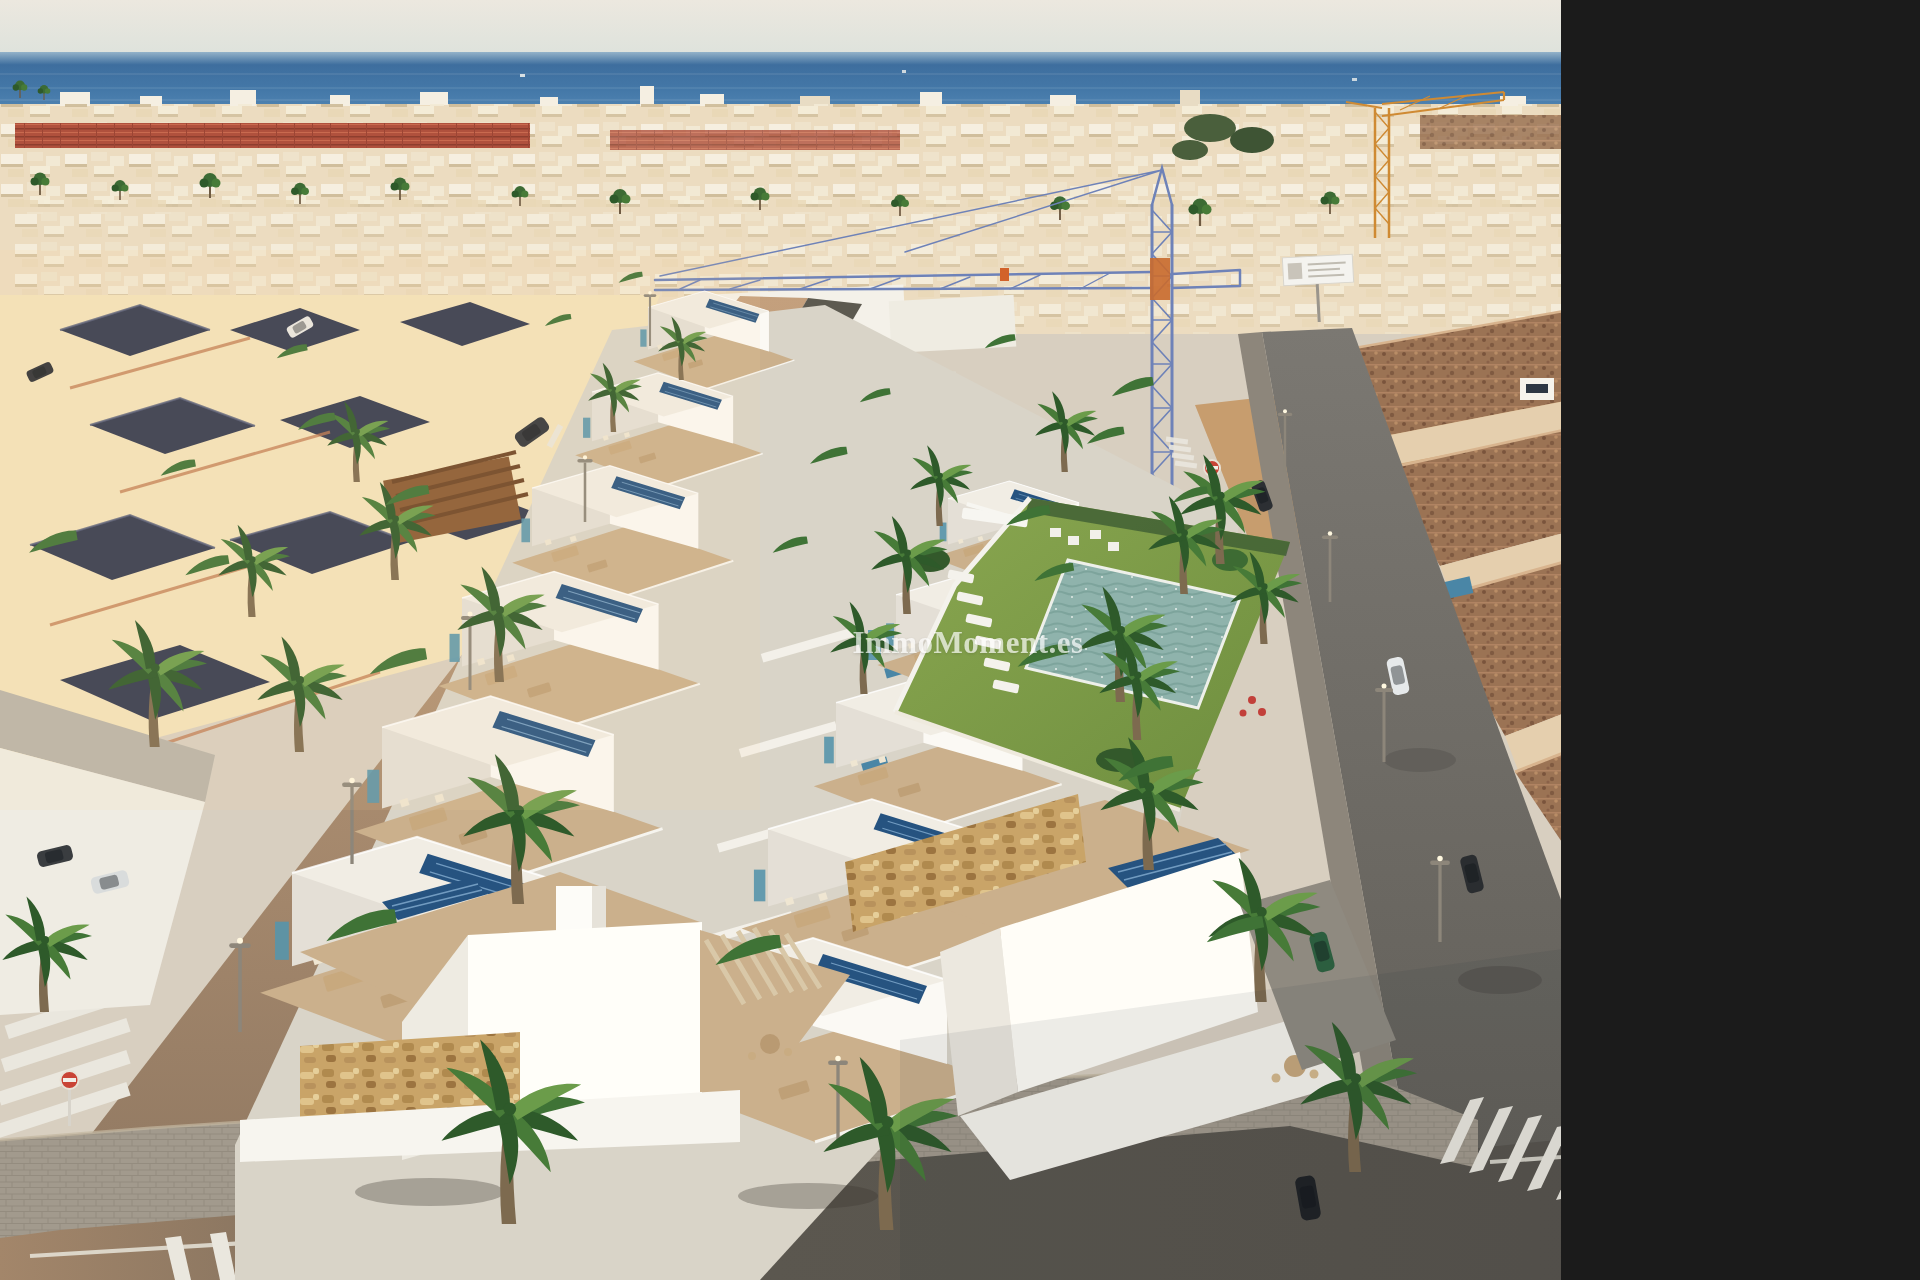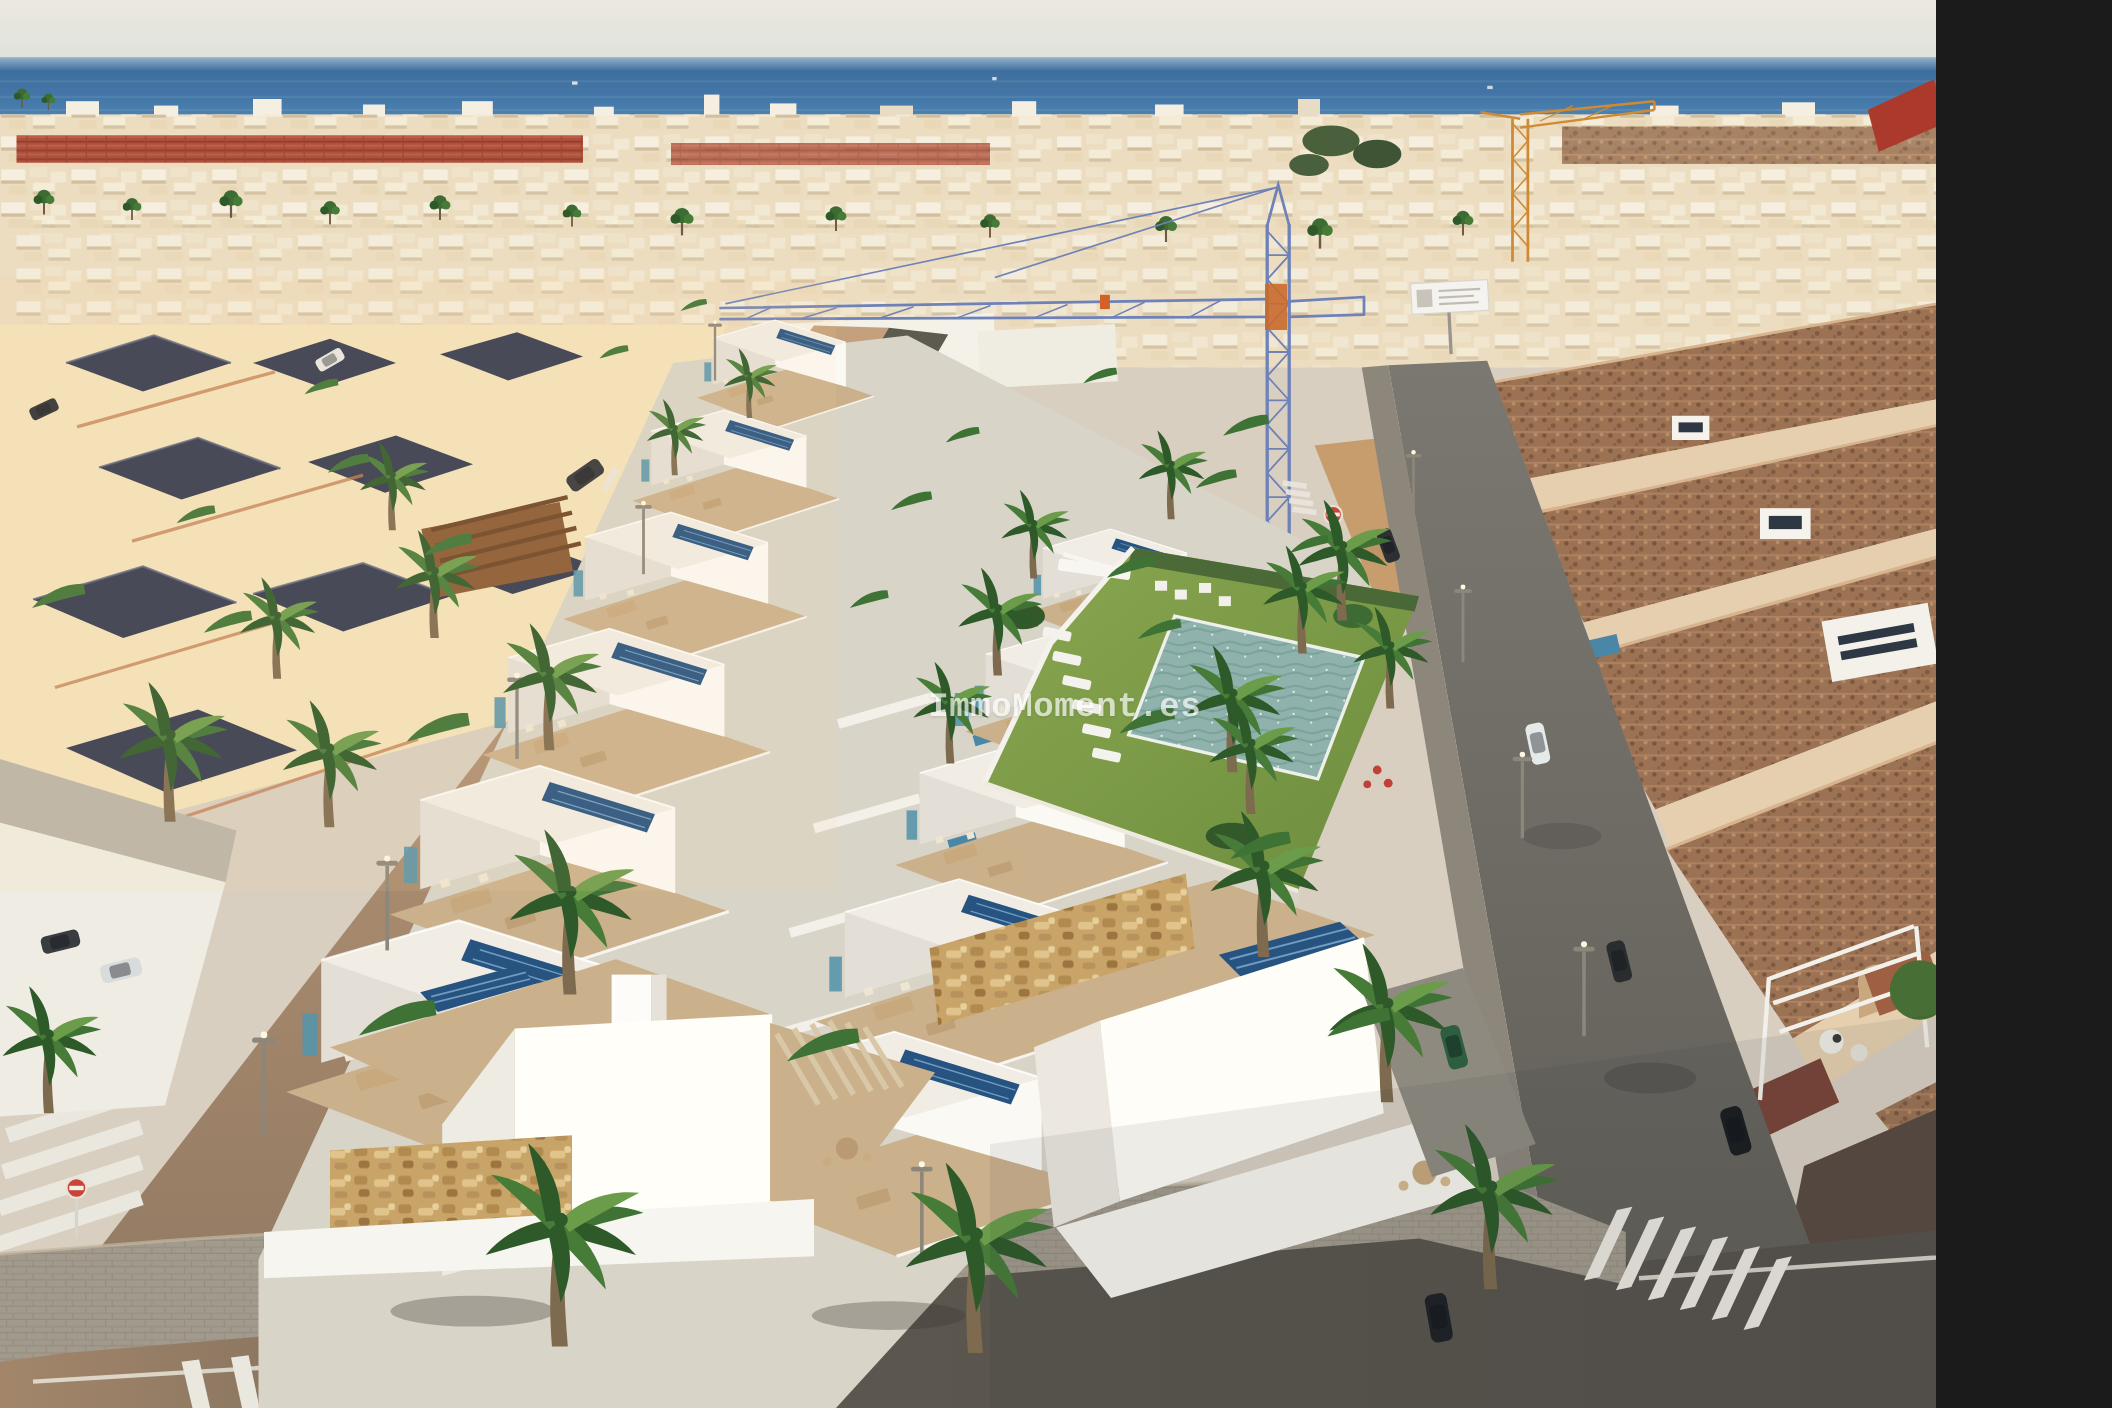--- a/index.html
+++ b/index.html
@@ -1,17 +1,17 @@
 <!DOCTYPE html>
 <html style="--watermark_color: #ffffff; --watermark_opacity: 0.68; --sky: #e9e5dc; --sea: #3f6f9f; --city: #ecdcc0; --red_roof: #b0513d; --cream: #f3e2ba; --dark_roof: #343a50; --sand: #c79d6e; --villa_white: #fbf9f4; --villa_shade: #e4dfd6; --terrace: #cbb08c; --solar: #265380; --teal: #5795ab; --lawn: #7e9c46; --palm_green: #3f7336; --pool: #8fb3ac; --private_pool: #4a86a6; --road_warm: #b3906f; --road_gray: #716e68; --road_dark: #55514b; --sidewalk: #a29a8d; --stripe: #eae7de; --stone: #c9a468; --terra_roof: #9b7354; --red_gable: #ab3a2c; --beige_wall: #e5cfae; --crane_blue: #6e82b8; --crane_orange: #cf8a33; --lamp: #8d867a; --hedge: #5d5a50;"><head>
 <meta charset="utf-8">
 <style>
   html,body{margin:0;padding:0;background:#1b1b1b;}
-  .stage{position:relative;width:1760px;height:1280px;overflow:hidden;
-         font-family:Liberation Mono, monospace;background:#d8cfc0;}
+  .stage{position:relative;width:1561px;height:1280px;overflow:hidden;
+         font-family:Liberation Serif, serif;background:#d8cfc0;}
   .stage svg{position:absolute;left:0;top:0;}
   .watermark{
     position:absolute;left:968px;top:643px;transform:translate(-50%,-50%);
     font-size:31px;font-weight:700;letter-spacing:.5px;white-space:nowrap;
     color:var(--watermark_color,#fff);opacity:var(--watermark_opacity,.68);
     text-shadow:0 1px 3px rgba(40,40,40,.25);pointer-events:none;
   }
 </style>
 </head>
 <body>

